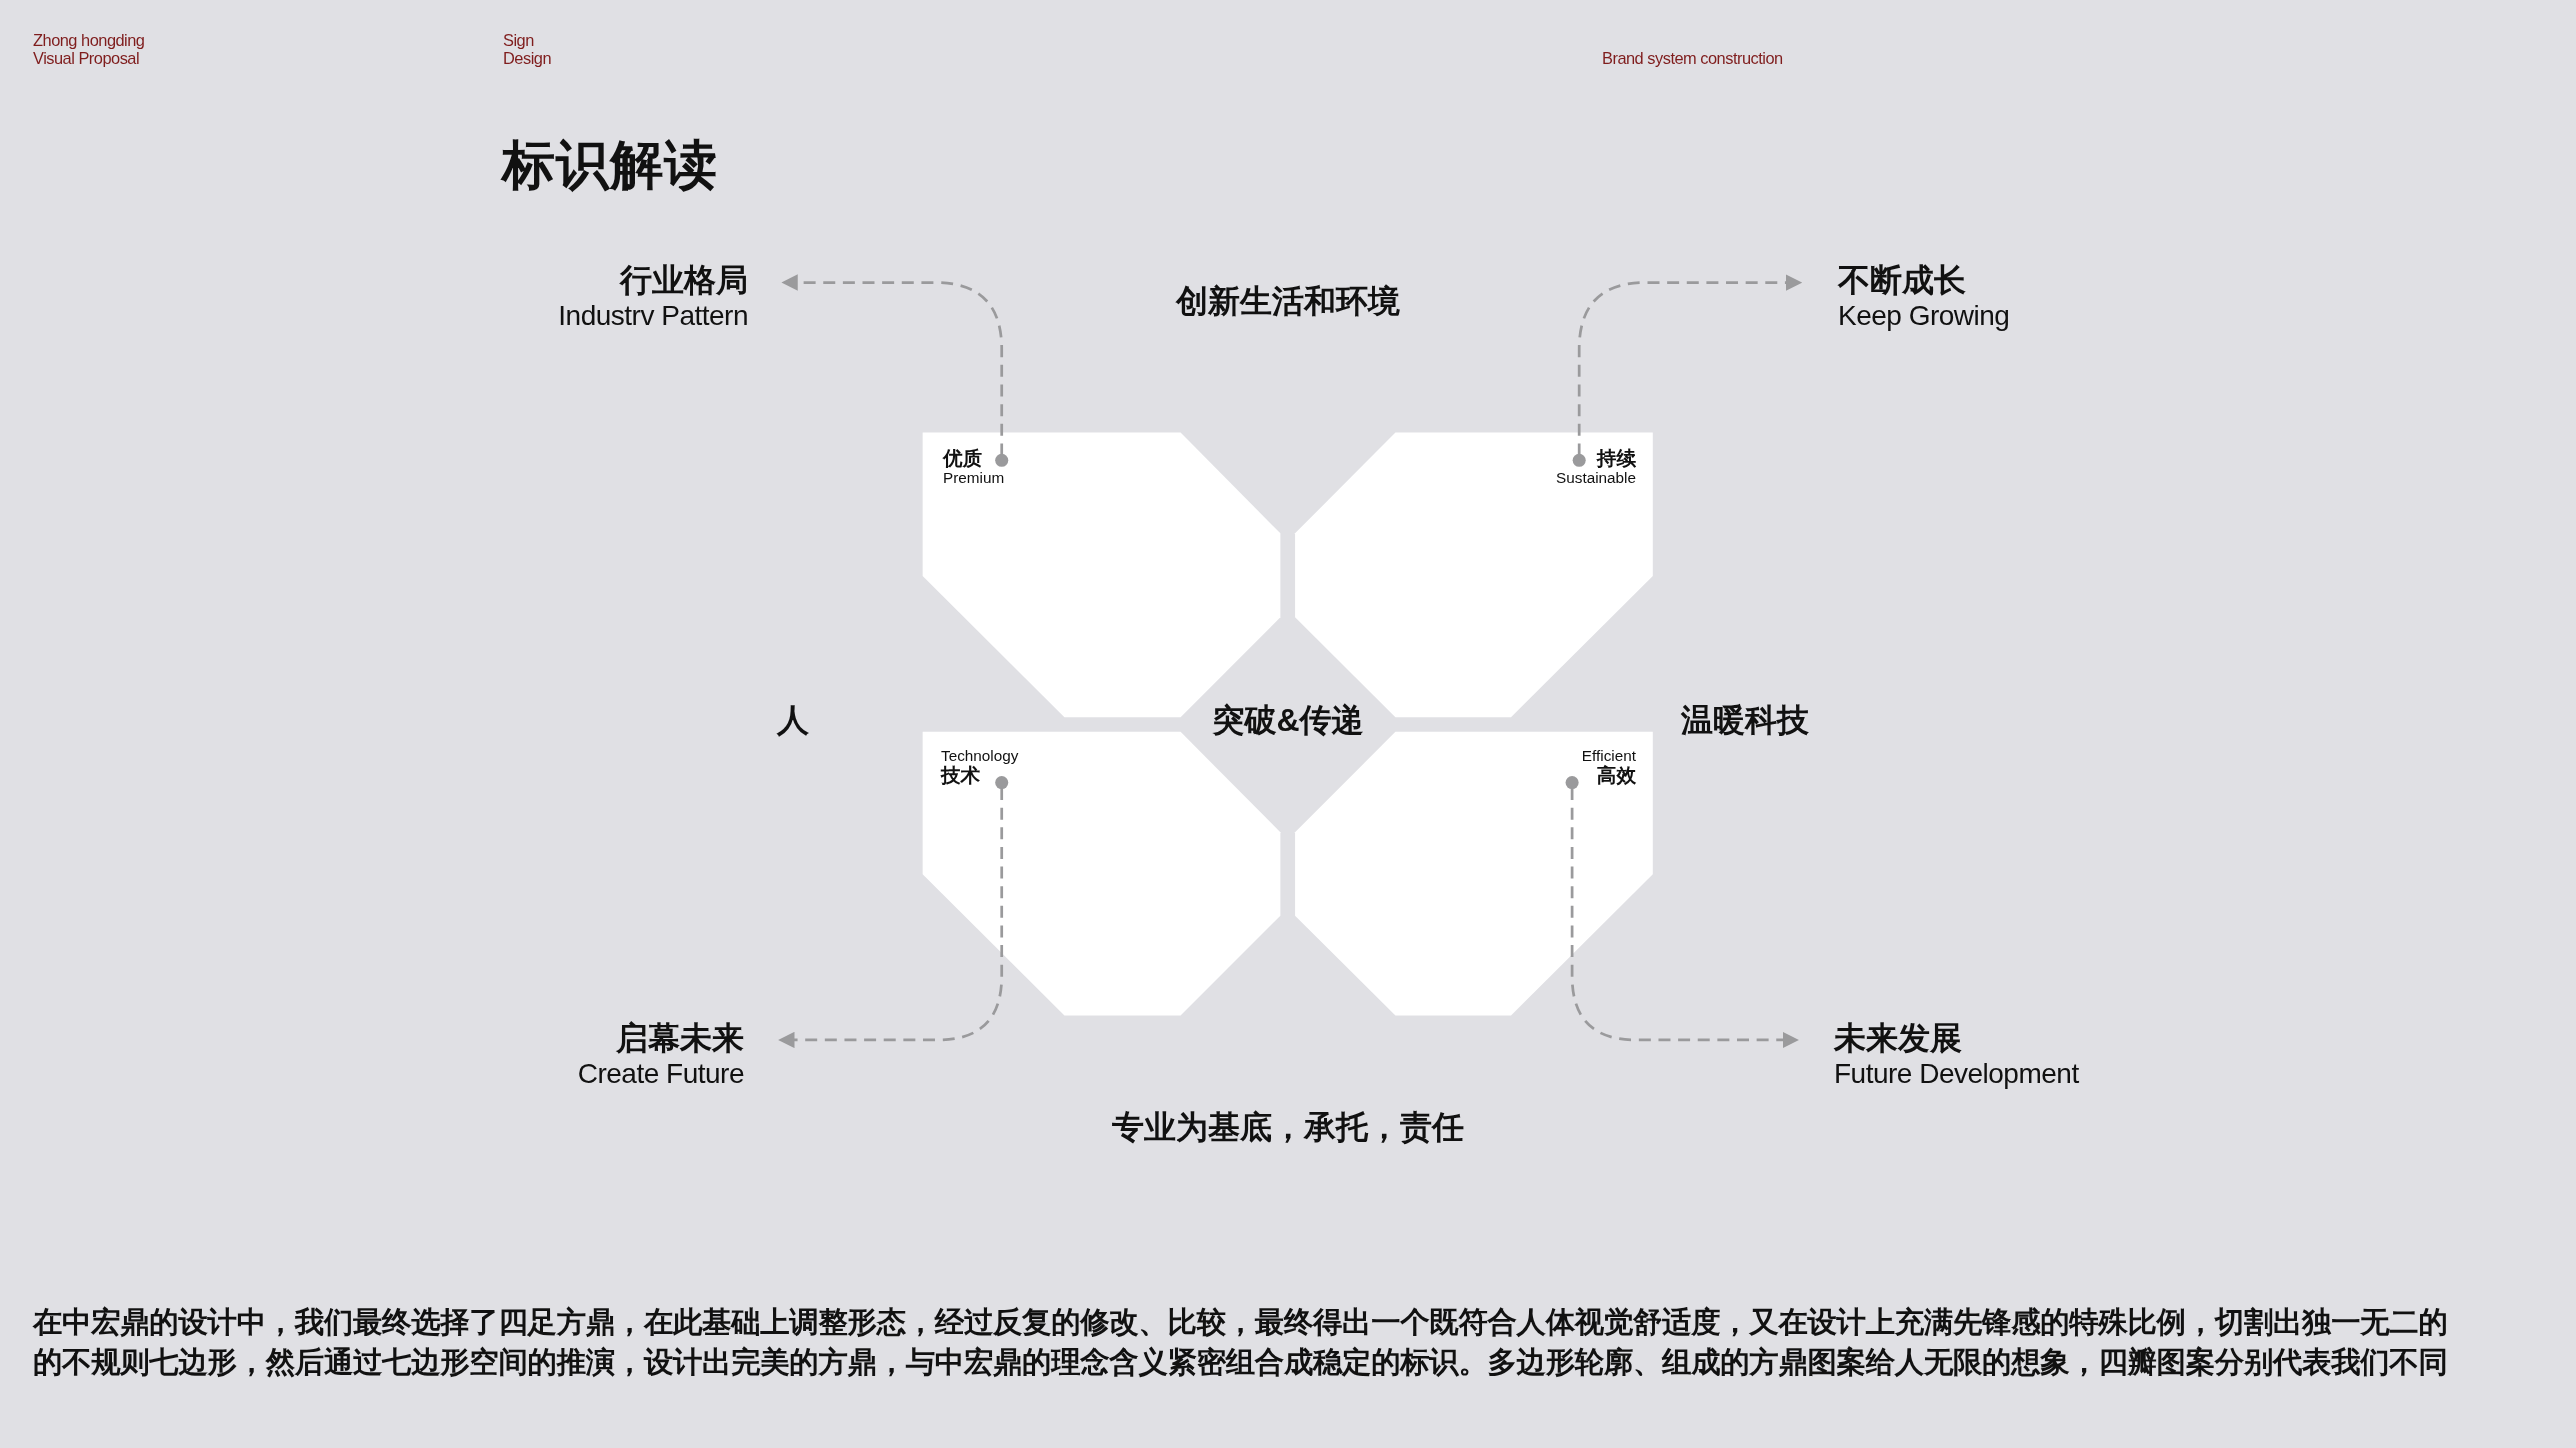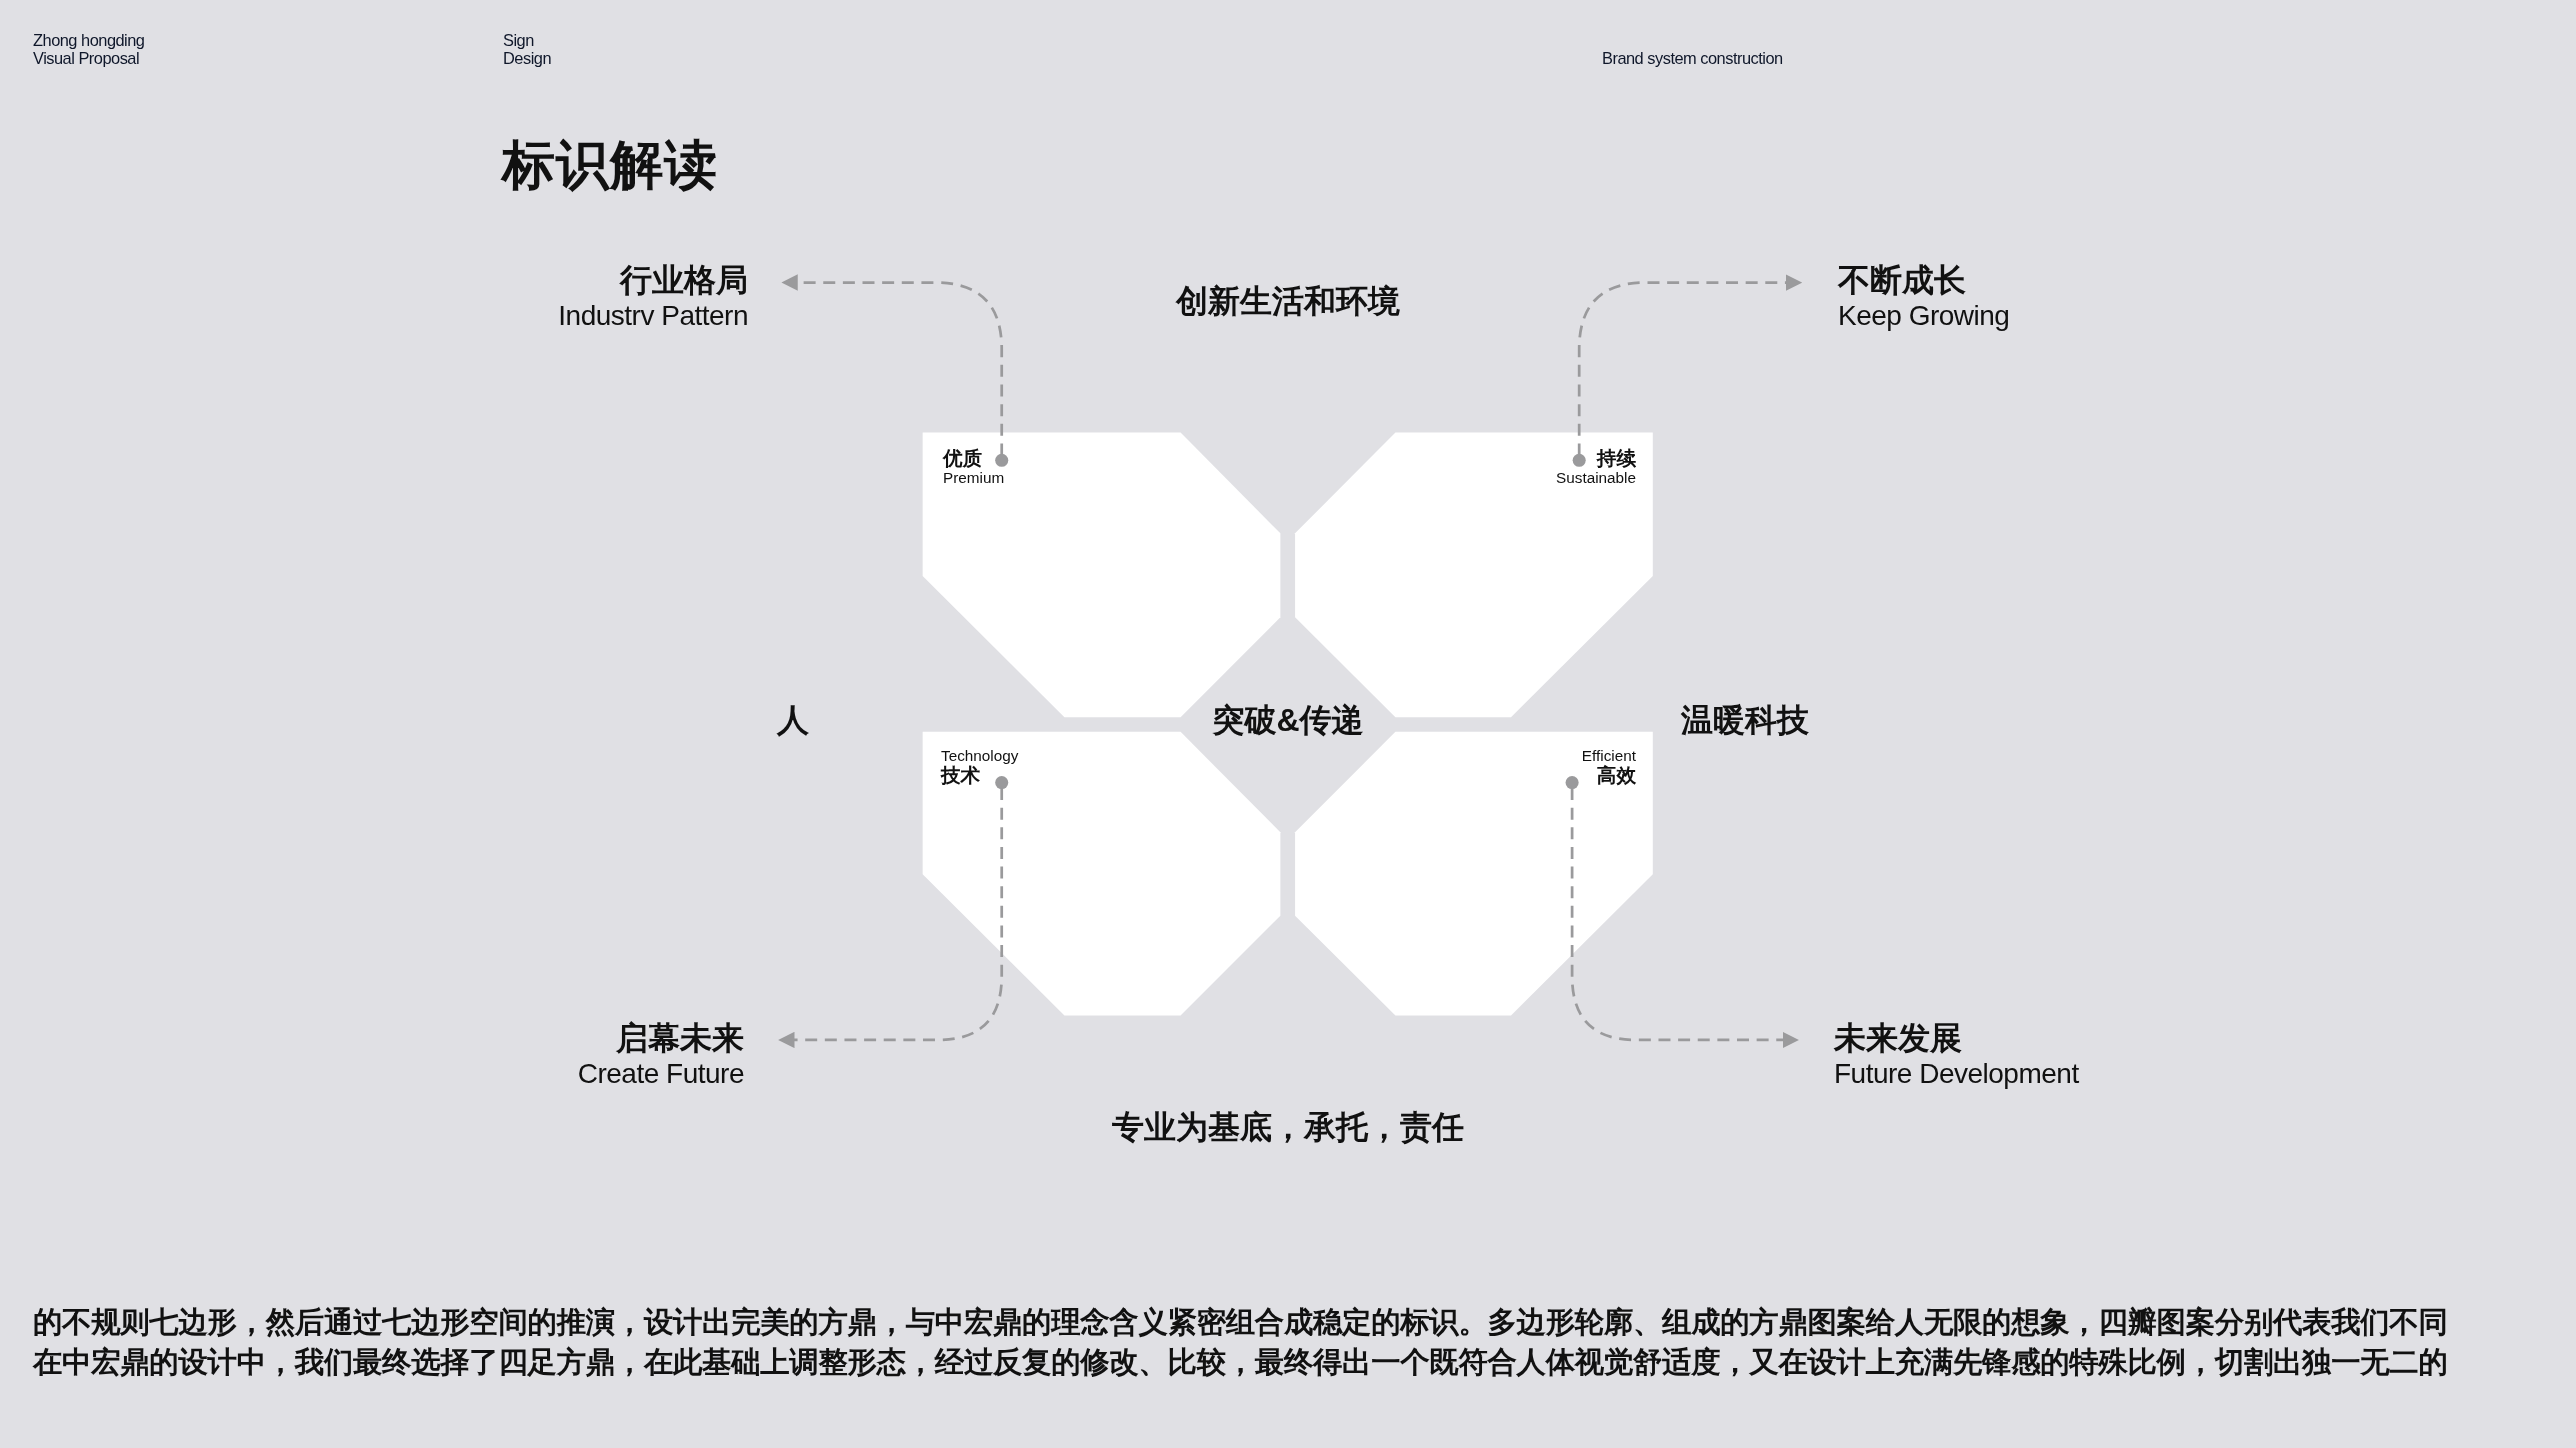--- a/index.html
+++ b/index.html
@@ -2,21 +2,21 @@
 <html style="font-size:8.7px"><head>
 <meta charset="utf-8">
 <style>
   html, body { margin:0; padding:0; }
   body {
     width:2576px; height:1449px; position:relative; overflow:hidden;
     background:#e0e0e4; color:#111;
     font-family:"Liberation Sans","DejaVu Sans",sans-serif;
   }
   .abs { position:absolute; }
-  .hdr { font-size:16.4px; line-height:18.5px; letter-spacing:-0.5px; color:#0f172a; }
+  .hdr { font-size:16.4px; line-height:18.5px; letter-spacing:-0.5px; color:#7f1d1d; }
   .title { font-size:53px; font-weight:700; line-height:60px; letter-spacing:1.1px; }
   .big-cn { font-size:32px; font-weight:700; line-height:36px; white-space:nowrap; }
   .big-en { font-size:28px; line-height:36px; white-space:nowrap; letter-spacing:-0.5px; }
   .right { text-align:right; }
   .center-label { font-size:32px; font-weight:700; line-height:36px; white-space:nowrap; transform:translate(-50%,-50%); }
   .mid-label { font-size:32px; font-weight:700; line-height:36px; white-space:nowrap; transform:translateY(-50%); }
   .tag-cn { font-size:19.6px; font-weight:700; line-height:22px; white-space:nowrap; }
   .tag-en { font-size:15.3px; line-height:17.4px; white-space:nowrap; }
   .para { left:33px; width:2514px; font-size:29.4px; font-weight:700; line-height:40px; text-align:justify; text-align-last:left; }
   svg.diagram { position:absolute; left:0; top:0; }
@@ -97,16 +97,16 @@
   <div class="big-en">Future Development</div>
 </div>
 
 <div class="abs center-label" style="left:1288px; top:301px;">创新生活和环境</div>
 <div class="abs mid-label" style="left:777px; top:720px;">人</div>
 <div class="abs center-label" style="left:1288px; top:720px;">突破&amp;传递</div>
 <div class="abs mid-label" style="left:1681px; top:720px;">温暖科技</div>
 <div class="abs center-label" style="left:1288px; top:1127px;">专业为基底，承托，责任</div>
 
 <div class="abs para" style="top:1302px;">
+  <div style="white-space:nowrap; letter-spacing:-0.3px;">在中宏鼎的设计中，我们最终选择了四足方鼎，在此基础上调整形态，经过反复的修改、比较，最终得出一个既符合人体视觉舒适度，又在设计上充满先锋感的特殊比例，切割出独一无二的</div>
   <div style="white-space:nowrap; letter-spacing:-0.3px;">的不规则七边形，然后通过七边形空间的推演，设计出完美的方鼎，与中宏鼎的理念含义紧密组合成稳定的标识。多边形轮廓、组成的方鼎图案给人无限的想象，四瓣图案分别代表我们不同</div>
-  <div style="white-space:nowrap; letter-spacing:-0.3px;">在中宏鼎的设计中，我们最终选择了四足方鼎，在此基础上调整形态，经过反复的修改、比较，最终得出一个既符合人体视觉舒适度，又在设计上充满先锋感的特殊比例，切割出独一无二的</div>
 </div>
 
 
 </body></html>

